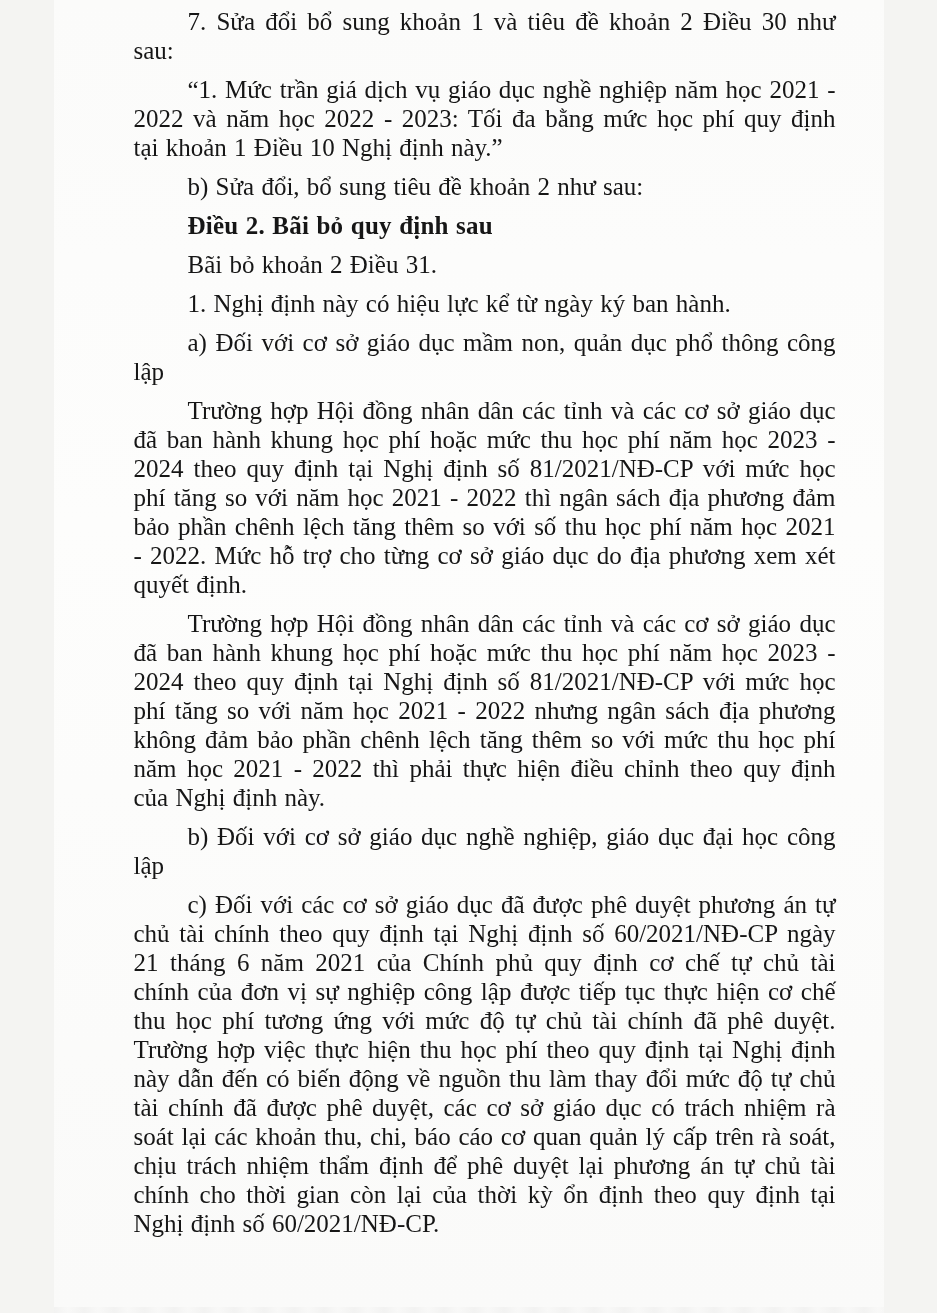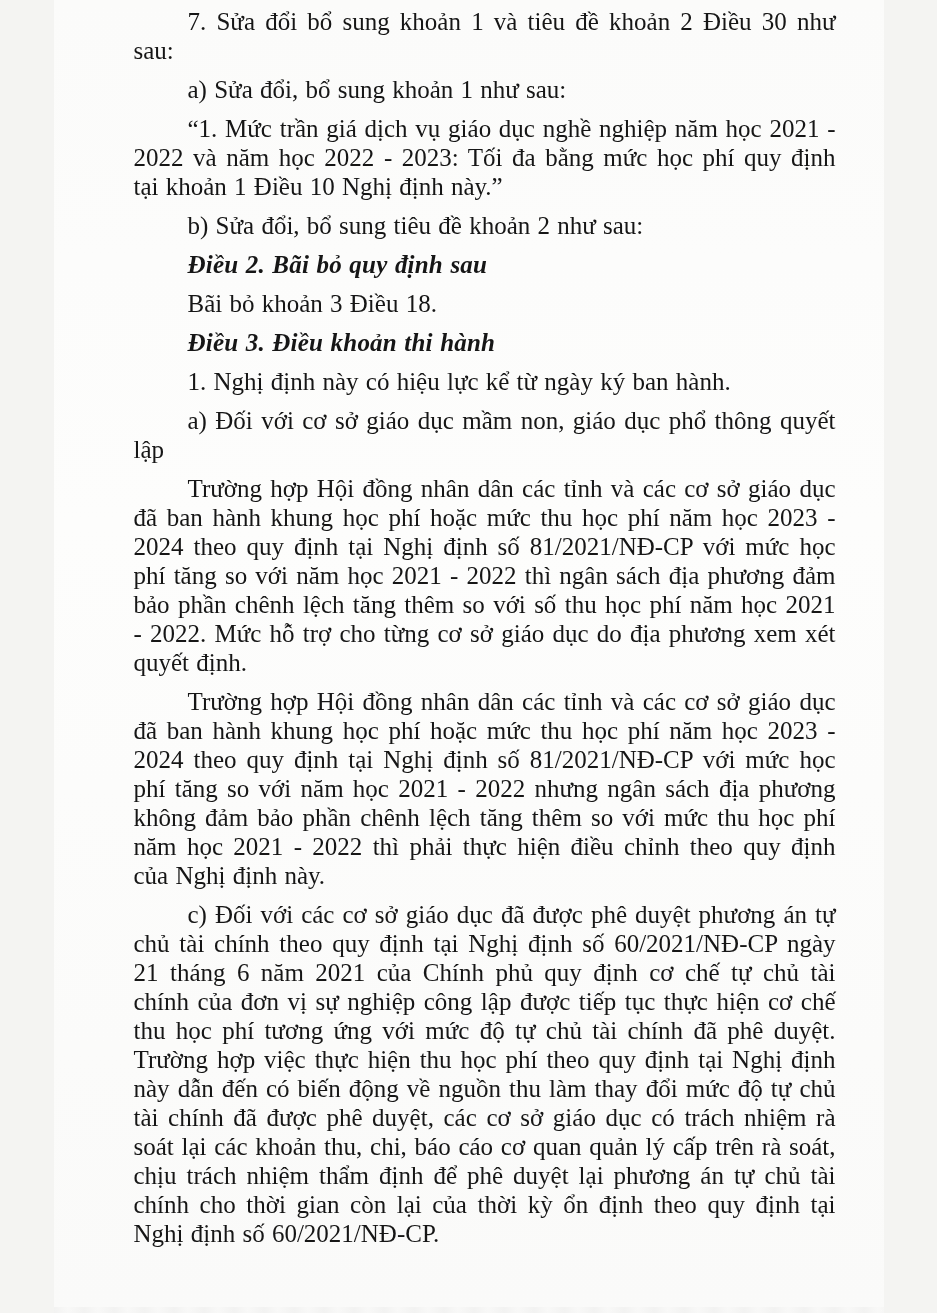--- a/index.html
+++ b/index.html
@@ -25,21 +25,20 @@
     margin: 0 0 10px 0;
     font-size: 25px;
     line-height: 29px;
     text-align: justify;
     text-indent: 54px;
     word-spacing: 1px;
   }
   .doc p.heading {
     font-weight: bold;
     letter-spacing: 0.2px;
-    font-style: italic;
   }
   
   .scan-noise {
     position: absolute;
     left: 0;
     bottom: 0;
     width: 100%;
     height: 6px;
     background: repeating-linear-gradient(
       90deg,
@@ -48,26 +47,25 @@
       rgba(120,120,120,0.06) 30px
     );
   }
 </style>
 </head>
 <body>
 
 <div class="page">
   <div class="doc">
     <p>7. Sửa đổi bổ sung khoản 1 và tiêu đề khoản 2 Điều 30 như sau:</p>
-    <p>a) Sửa đổi, bổ sung khoản 1 như sau:</p>
     <p>“1. Mức trần giá dịch vụ giáo dục nghề nghiệp năm học 2021 - 2022 và năm học 2022 - 2023: Tối đa bằng mức học phí quy định tại khoản 1 Điều 10 Nghị định này.”</p>
     <p>b) Sửa đổi, bổ sung tiêu đề khoản 2 như sau:</p>
     <p class="heading">Điều 2. Bãi bỏ quy định sau</p>
-    <p>Bãi bỏ khoản 3 Điều 18.</p>
-    <p class="heading">Điều 3. Điều khoản thi hành</p>
+    <p>Bãi bỏ khoản 2 Điều 31.</p>
     <p>1. Nghị định này có hiệu lực kể từ ngày ký ban hành.</p>
-    <p>a) Đối với cơ sở giáo dục mầm non, giáo dục phổ thông quyết lập</p>
+    <p>a) Đối với cơ sở giáo dục mầm non, quản dục phổ thông công lập</p>
     <p>Trường hợp Hội đồng nhân dân các tỉnh và các cơ sở giáo dục đã ban hành khung học phí hoặc mức thu học phí năm học 2023 - 2024 theo quy định tại Nghị định số 81/2021/NĐ-CP với mức học phí tăng so với năm học 2021 - 2022 thì ngân sách địa phương đảm bảo phần chênh lệch tăng thêm so với số thu học phí năm học 2021 - 2022. Mức hỗ trợ cho từng cơ sở giáo dục do địa phương xem xét quyết định.</p>
     <p>Trường hợp Hội đồng nhân dân các tỉnh và các cơ sở giáo dục đã ban hành khung học phí hoặc mức thu học phí năm học 2023 - 2024 theo quy định tại Nghị định số 81/2021/NĐ-CP với mức học phí tăng so với năm học 2021 - 2022 nhưng ngân sách địa phương không đảm bảo phần chênh lệch tăng thêm so với mức thu học phí năm học 2021 - 2022 thì phải thực hiện điều chỉnh theo quy định của Nghị định này.</p>
+    <p>b) Đối với cơ sở giáo dục nghề nghiệp, giáo dục đại học công lập</p>
     <p>c) Đối với các cơ sở giáo dục đã được phê duyệt phương án tự chủ tài chính theo quy định tại Nghị định số 60/2021/NĐ-CP ngày 21 tháng 6 năm 2021 của Chính phủ quy định cơ chế tự chủ tài chính của đơn vị sự nghiệp công lập được tiếp tục thực hiện cơ chế thu học phí tương ứng với mức độ tự chủ tài chính đã phê duyệt. Trường hợp việc thực hiện thu học phí theo quy định tại Nghị định này dẫn đến có biến động về nguồn thu làm thay đổi mức độ tự chủ tài chính đã được phê duyệt, các cơ sở giáo dục có trách nhiệm rà soát lại các khoản thu, chi, báo cáo cơ quan quản lý cấp trên rà soát, chịu trách nhiệm thẩm định để phê duyệt lại phương án tự chủ tài chính cho thời gian còn lại của thời kỳ ổn định theo quy định tại Nghị định số 60/2021/NĐ-CP.</p>
   </div>
   <div class="scan-noise"></div>
 </div>
 
 </body></html>

